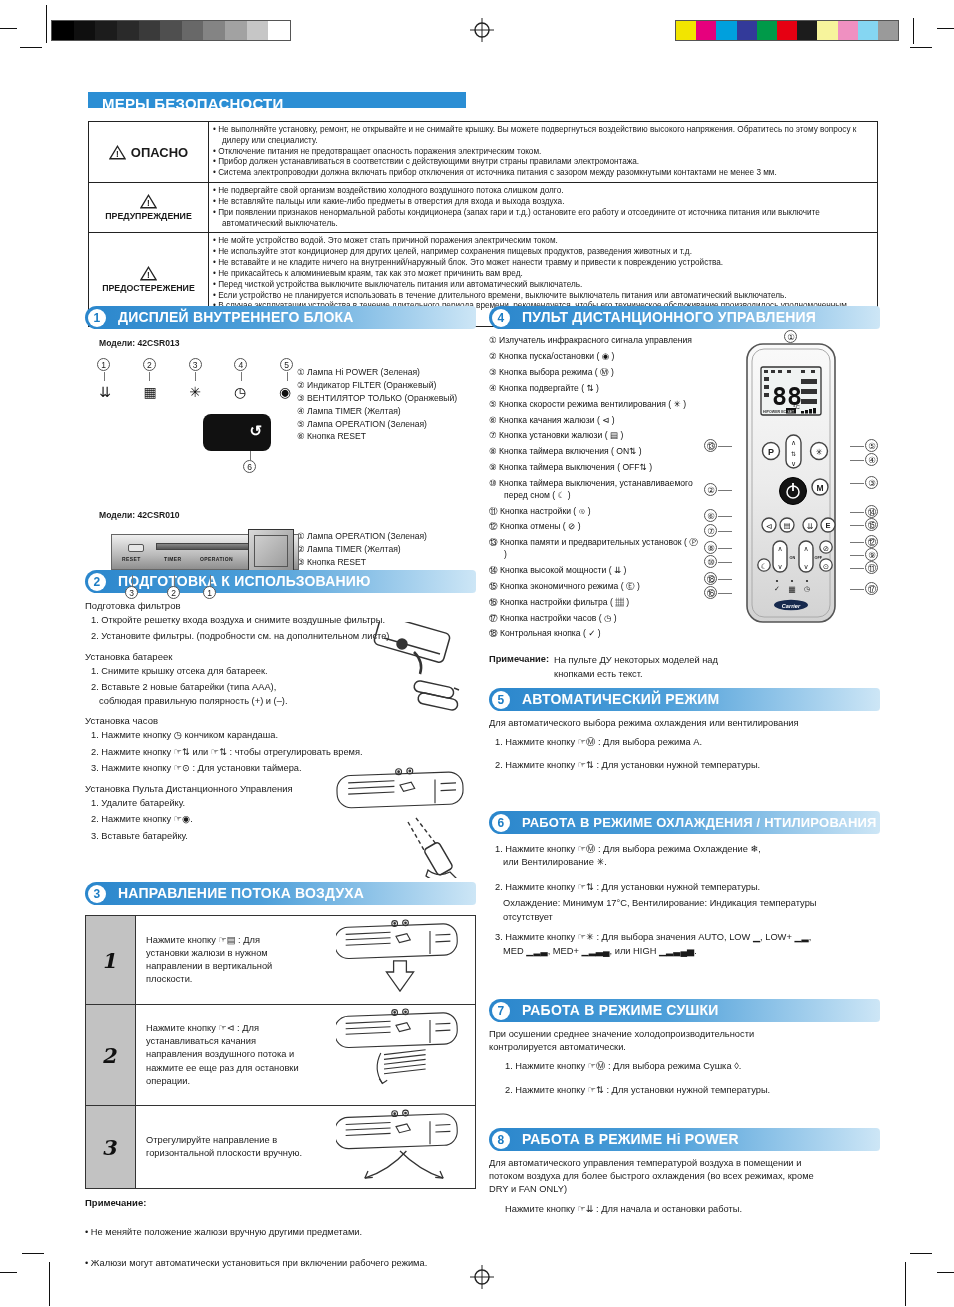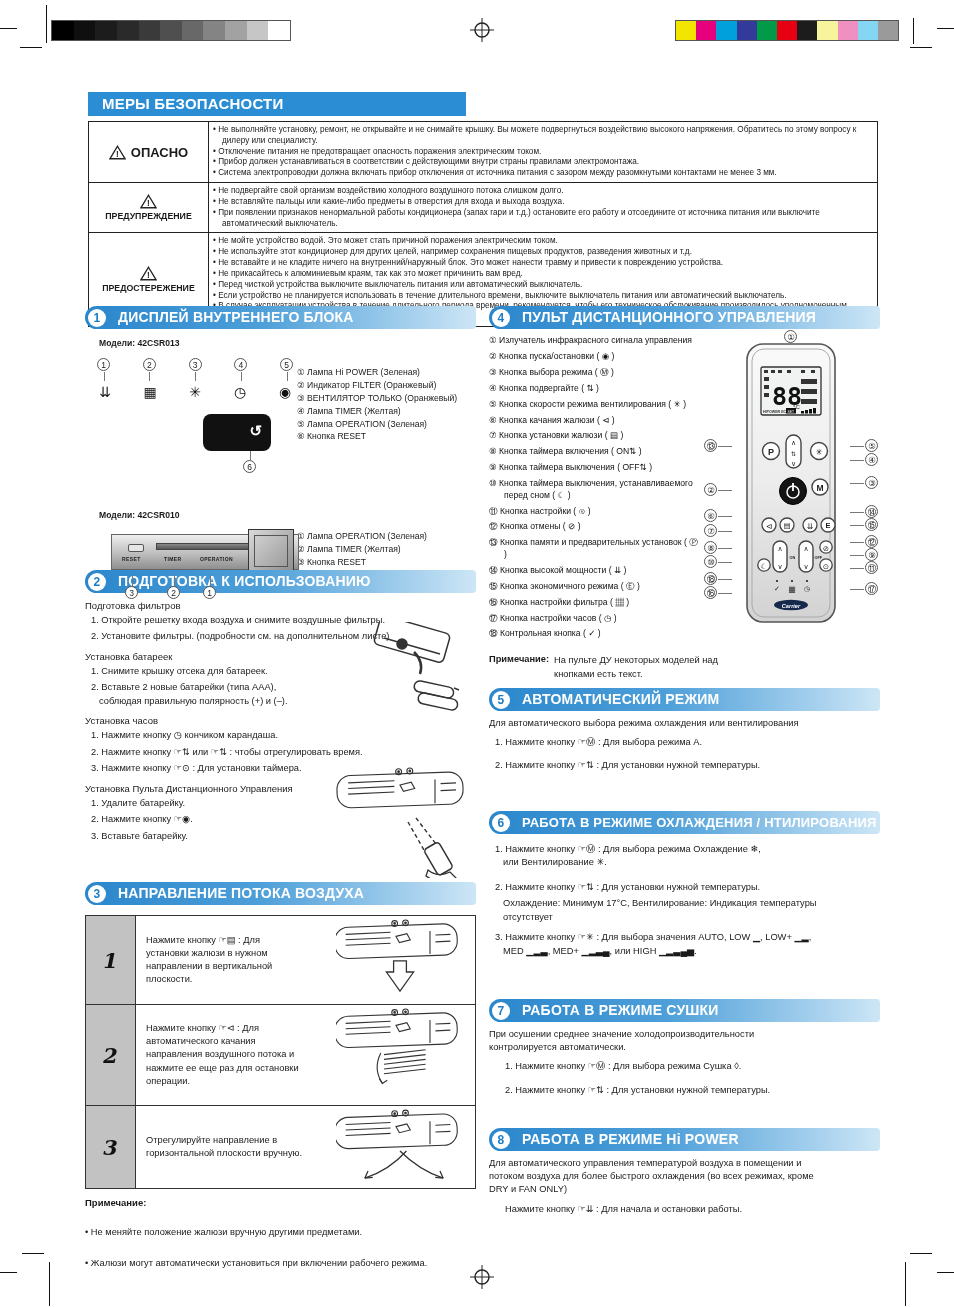--- a/index.html
+++ b/index.html
@@ -9,21 +9,21 @@
 
   
   .graybar, .colbar { position:absolute; top:21px; height:19px; display:flex; outline:1px solid #555; background:#fff; }
   .graybar { left:52px; width:238px; }
   .colbar { left:676px; width:222px; }
   .graybar > div, .colbar > div { flex:1; height:100%; }
   .regmark { position:absolute; }
   .cropline { position:absolute; background:#111; }
 
   
-  .main-h { position:absolute; left:88px; top:92px; width:378px; height:24px; background:#2b8ed4;
+  .main-h { position:absolute; left:88px; top:92px; width:378px; height:16px; background:#2b8ed4;
             color:#fff; font-weight:bold; font-size:15px; line-height:24px; padding-left:14px; letter-spacing:.2px; }
   .sec-h { position:relative; height:23px; border-radius:12px 4px 4px 12px;
            background:linear-gradient(90deg,#2a86cc 0%, #4d9fd9 45%, #a9d2ee 85%, #cde6f6 100%);
            color:#fff; font-weight:bold; font-size:14px; line-height:23px; padding-left:33px; letter-spacing:.2px; white-space:nowrap; }
   .sec-num { position:absolute; left:3px; top:2.5px; width:18px; height:18px; background:#fff; border-radius:50%;
              color:#1d7dc4; font-size:12px; font-weight:bold; text-align:center; line-height:18px; }
 
   
   .safety { position:absolute; left:88px; top:121px; width:790px; border:1.5px solid #222; background:#fff; }
   .srow { display:grid; grid-template-columns:120px 1fr; border-top:1px solid #222; }
@@ -351,21 +351,21 @@
         <div class="s3fig">
           <svg width="136" height="88" viewBox="0 0 170 110">
             <use href="#acunit" transform="translate(-10,0) scale(0.85)"></use>
             <path d="M72,56 h16 v14 h9 l-17,24 l-17,-24 h9 z" fill="#fff" stroke="#333" stroke-width="1.6"></path>
           </svg>
         </div>
       </div>
       <div class="s3row">
         <div class="s3num">2</div>
         <div class="s3txt">Нажмите кнопку ☞⊲ : Для
-автоматического качания
+устанавливаться качания
 направления воздушного потока и
 нажмите ее еще раз для остановки
 операции.</div>
         <div class="s3fig">
           <svg width="136" height="100" viewBox="0 0 170 125" stroke="#333" fill="none" stroke-width="1.4">
             <use href="#acunit" transform="translate(-10,0) scale(0.85)"></use>
             <line x1="60" y1="62" x2="112" y2="56"></line>
             <line x1="60" y1="68" x2="112" y2="62"></line>
             <line x1="60" y1="74" x2="112" y2="68"></line>
             <line x1="60" y1="80" x2="112" y2="74"></line>

